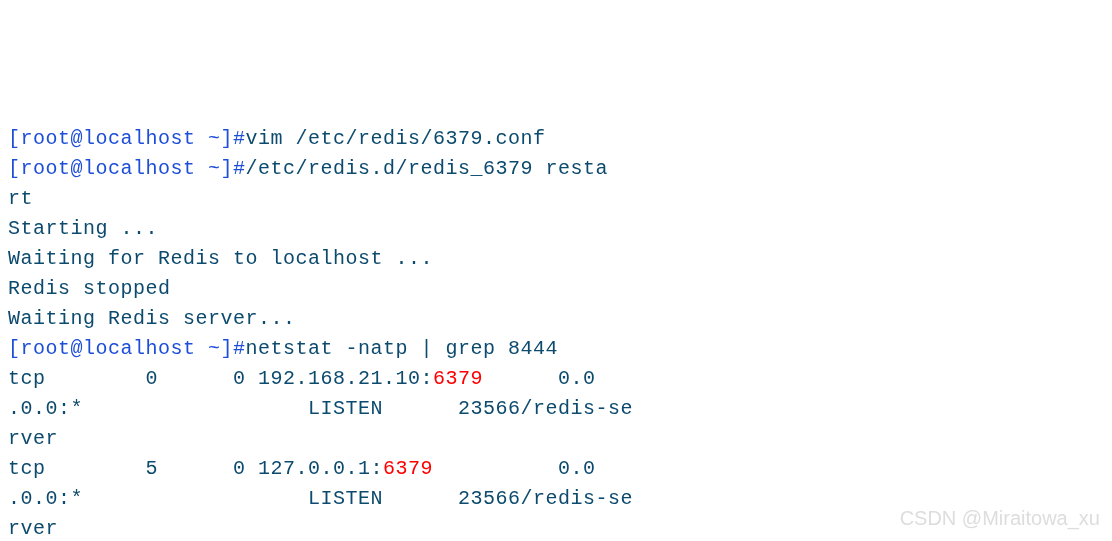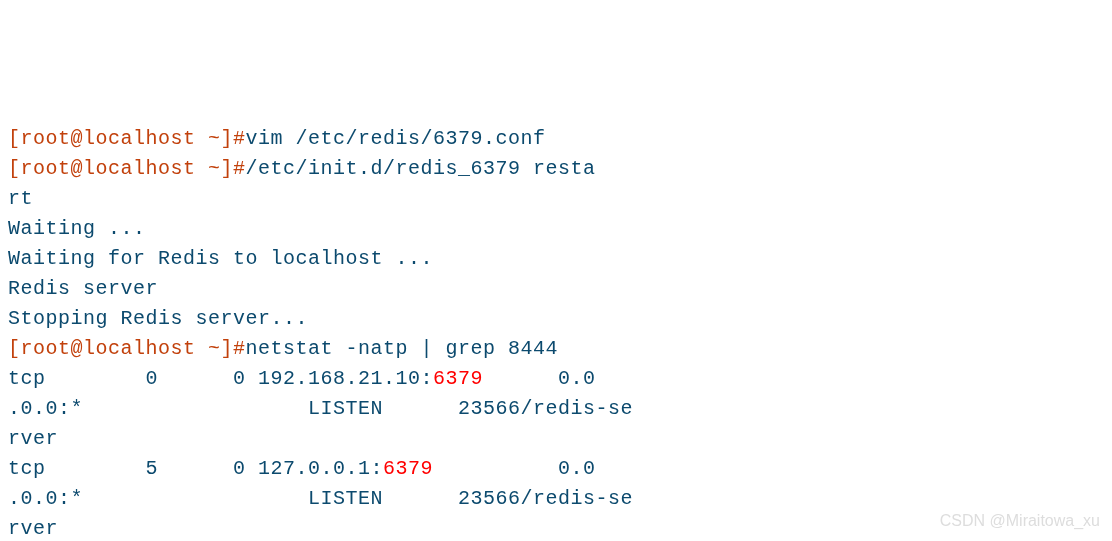--- a/index.html
+++ b/index.html
@@ -9,46 +9,46 @@
       font-size: 20px;
       line-height: 1.5;
       white-space: pre;
       padding: 4px 8px;
       letter-spacing: 0.5px;
       position: relative;
       width: 1112px;
       height: 541px;
       overflow: hidden;
     }
-    .blue { color: #c2410c; }
+    .blue { color: #1d4ed8; }
     .black { color: #0c4a6e; }
     .red { color: #ff0000; }
     .watermark {
       position: absolute;
       bottom: 8px;
       right: 12px;
       color: #dddddd;
-      font-size: 16px;
+      font-size: 20px;
       font-family: Arial, sans-serif;
       letter-spacing: 0;
       white-space: normal;
     }
   </style>
 </head>
 <body>
 
 
 
 <div><span class="blue">[root@localhost ~]#</span><span class="black">vim /etc/redis/6379.conf</span>
-<span class="blue">[root@localhost ~]#</span><span class="black">/etc/init.d/redis_6379 resta</span>
+<span class="blue">[root@localhost ~]#</span><span class="black">/etc/redis.d/redis_6379 resta</span>
 <span class="black">rt</span>
-<span class="black">Waiting ...</span>
+<span class="black">Starting ...</span>
 <span class="black">Waiting for Redis to localhost ...</span>
-<span class="black">Redis server</span>
-<span class="black">Stopping Redis server...</span>
+<span class="black">Redis stopped</span>
+<span class="black">Waiting Redis server...</span>
 <span class="blue">[root@localhost ~]#</span><span class="black">netstat -natp | grep 8444</span>
 <span class="black">tcp        0      0 192.168.21.10:</span><span class="red">6379</span><span class="black">      0.0</span>
 <span class="black">.0.0:*                  LISTEN      23566/redis-se</span>
 <span class="black">rver</span>
 <span class="black">tcp        5      0 127.0.0.1:</span><span class="red">6379</span><span class="black">          0.0</span>
 <span class="black">.0.0:*                  LISTEN      23566/redis-se</span>
 <span class="black">rver</span>
 
 
 <span class="black"></span>

